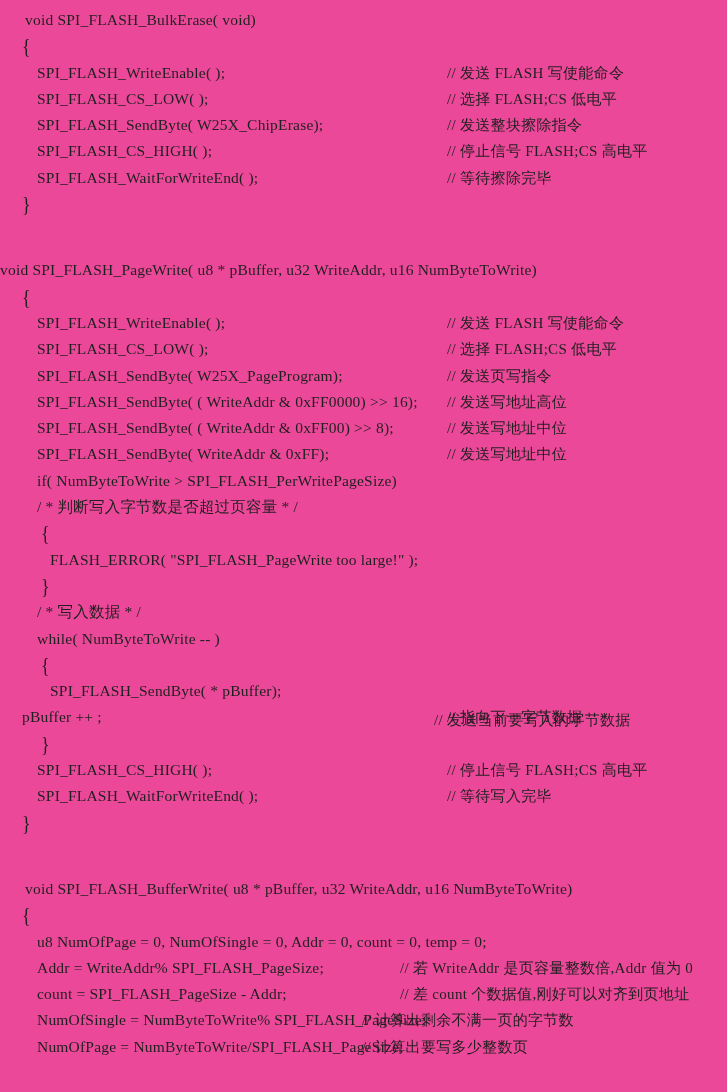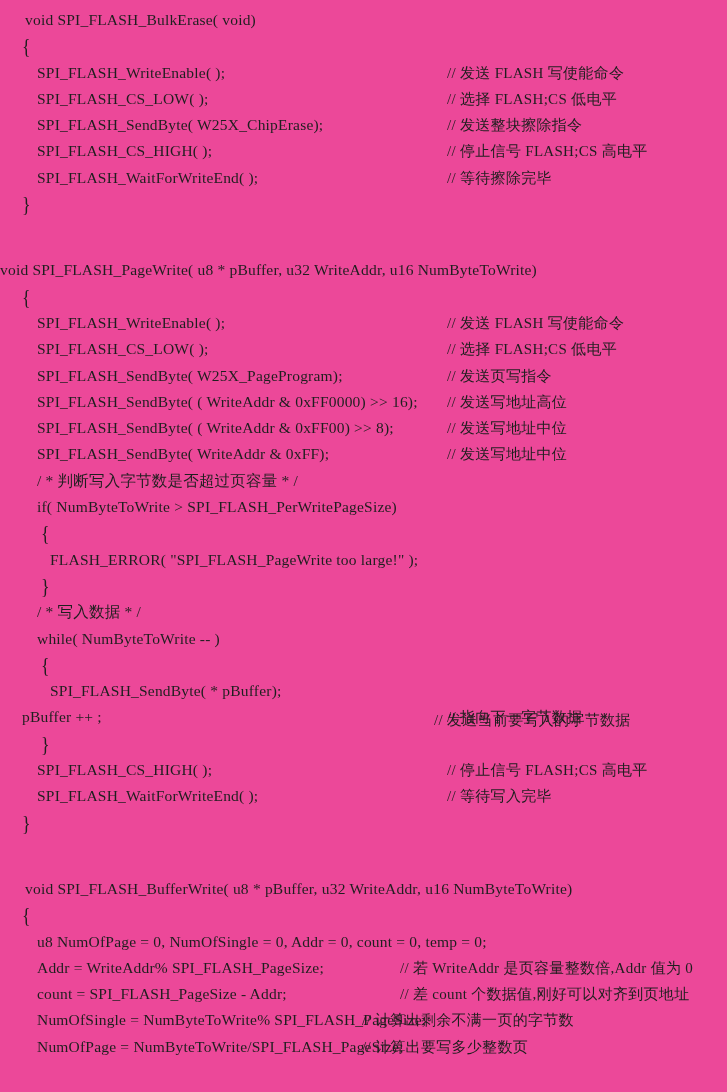--- a/index.html
+++ b/index.html
@@ -67,22 +67,22 @@
     </div>
     <div class="fn-section">
       <div class="code-line" style=""><span class="code-text">void SPI_FLASH_PageWrite( u8 * pBuffer, u32 WriteAddr, u16 NumByteToWrite)</span></div>
       <div class="code-line" style="padding-left: 22px;"><span class="code-text brace">{</span></div>
       <div class="code-line" style="padding-left: 37px;"><span class="code-text">SPI_FLASH_WriteEnable( );</span><span class="comment-text" style="left: 447px;">// 发送 FLASH 写使能命令</span></div>
       <div class="code-line" style="padding-left: 37px;"><span class="code-text">SPI_FLASH_CS_LOW( );</span><span class="comment-text" style="left: 447px;">// 选择 FLASH;CS 低电平</span></div>
       <div class="code-line" style="padding-left: 37px;"><span class="code-text">SPI_FLASH_SendByte( W25X_PageProgram);</span><span class="comment-text" style="left: 447px;">// 发送页写指令</span></div>
       <div class="code-line" style="padding-left: 37px;"><span class="code-text">SPI_FLASH_SendByte( ( WriteAddr &amp; 0xFF0000) &gt;&gt; 16);</span><span class="comment-text" style="left: 447px;">// 发送写地址高位</span></div>
       <div class="code-line" style="padding-left: 37px;"><span class="code-text">SPI_FLASH_SendByte( ( WriteAddr &amp; 0xFF00) &gt;&gt; 8);</span><span class="comment-text" style="left: 447px;">// 发送写地址中位</span></div>
       <div class="code-line" style="padding-left: 37px;"><span class="code-text">SPI_FLASH_SendByte( WriteAddr &amp; 0xFF);</span><span class="comment-text" style="left: 447px;">// 发送写地址中位</span></div>
+      <div class="code-line" style="padding-left: 37px;"><span class="code-text">if( NumByteToWrite &gt; SPI_FLASH_PerWritePageSize)</span></div>
       <div class="code-line" style="padding-left: 37px;"><span class="code-text">/ * 判断写入字节数是否超过页容量 * /</span></div>
-      <div class="code-line" style="padding-left: 37px;"><span class="code-text">if( NumByteToWrite &gt; SPI_FLASH_PerWritePageSize)</span></div>
       <div class="code-line" style="padding-left: 41px;"><span class="code-text brace">{</span></div>
       <div class="code-line" style="padding-left: 50px;"><span class="code-text">FLASH_ERROR( "SPI_FLASH_PageWrite too large!" );</span></div>
       <div class="code-line" style="padding-left: 41px;"><span class="code-text brace">}</span></div>
       <div class="code-line" style="padding-left: 37px;"><span class="code-text">/ * 写入数据 * /</span></div>
       <div class="code-line" style="padding-left: 37px;"><span class="code-text">while( NumByteToWrite -- )</span></div>
       <div class="code-line" style="padding-left: 41px;"><span class="code-text brace">{</span></div>
       <div class="code-line" style="padding-left: 50px;"><span class="code-text">SPI_FLASH_SendByte( * pBuffer);</span><span class="comment-text" style="left: 434px; margin-top: 29px;">// 发送当前要写入的字节数据</span></div>
       <div class="code-line" style="padding-left: 22px;"><span class="code-text">pBuffer ++ ;</span><span class="comment-text" style="left: 447px;">// 指向下一字节数据</span></div>
       <div class="code-line" style="padding-left: 41px;"><span class="code-text brace">}</span></div>
       <div class="code-line" style="padding-left: 37px;"><span class="code-text">SPI_FLASH_CS_HIGH( );</span><span class="comment-text" style="left: 447px;">// 停止信号 FLASH;CS 高电平</span></div>

